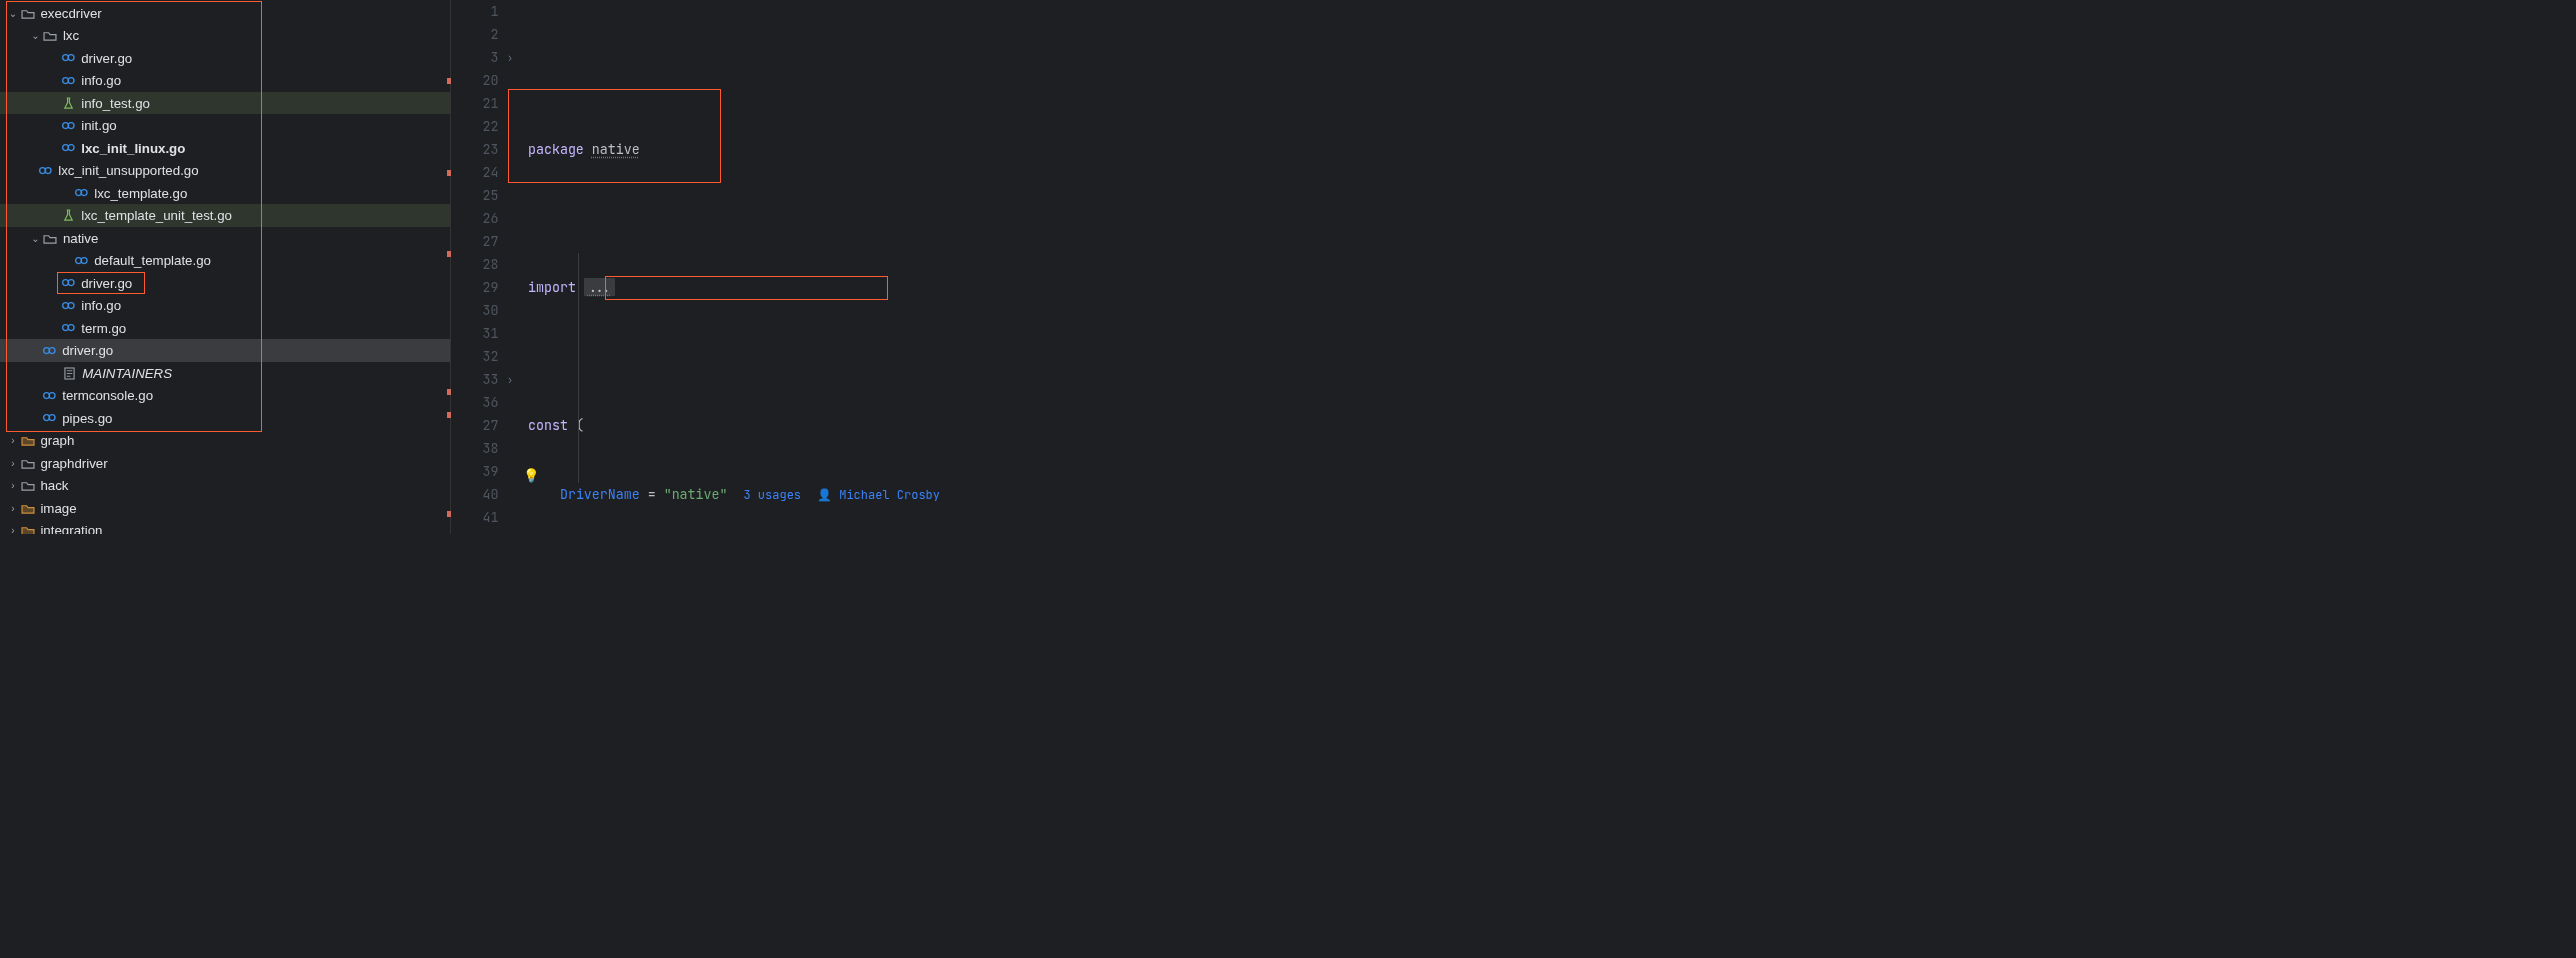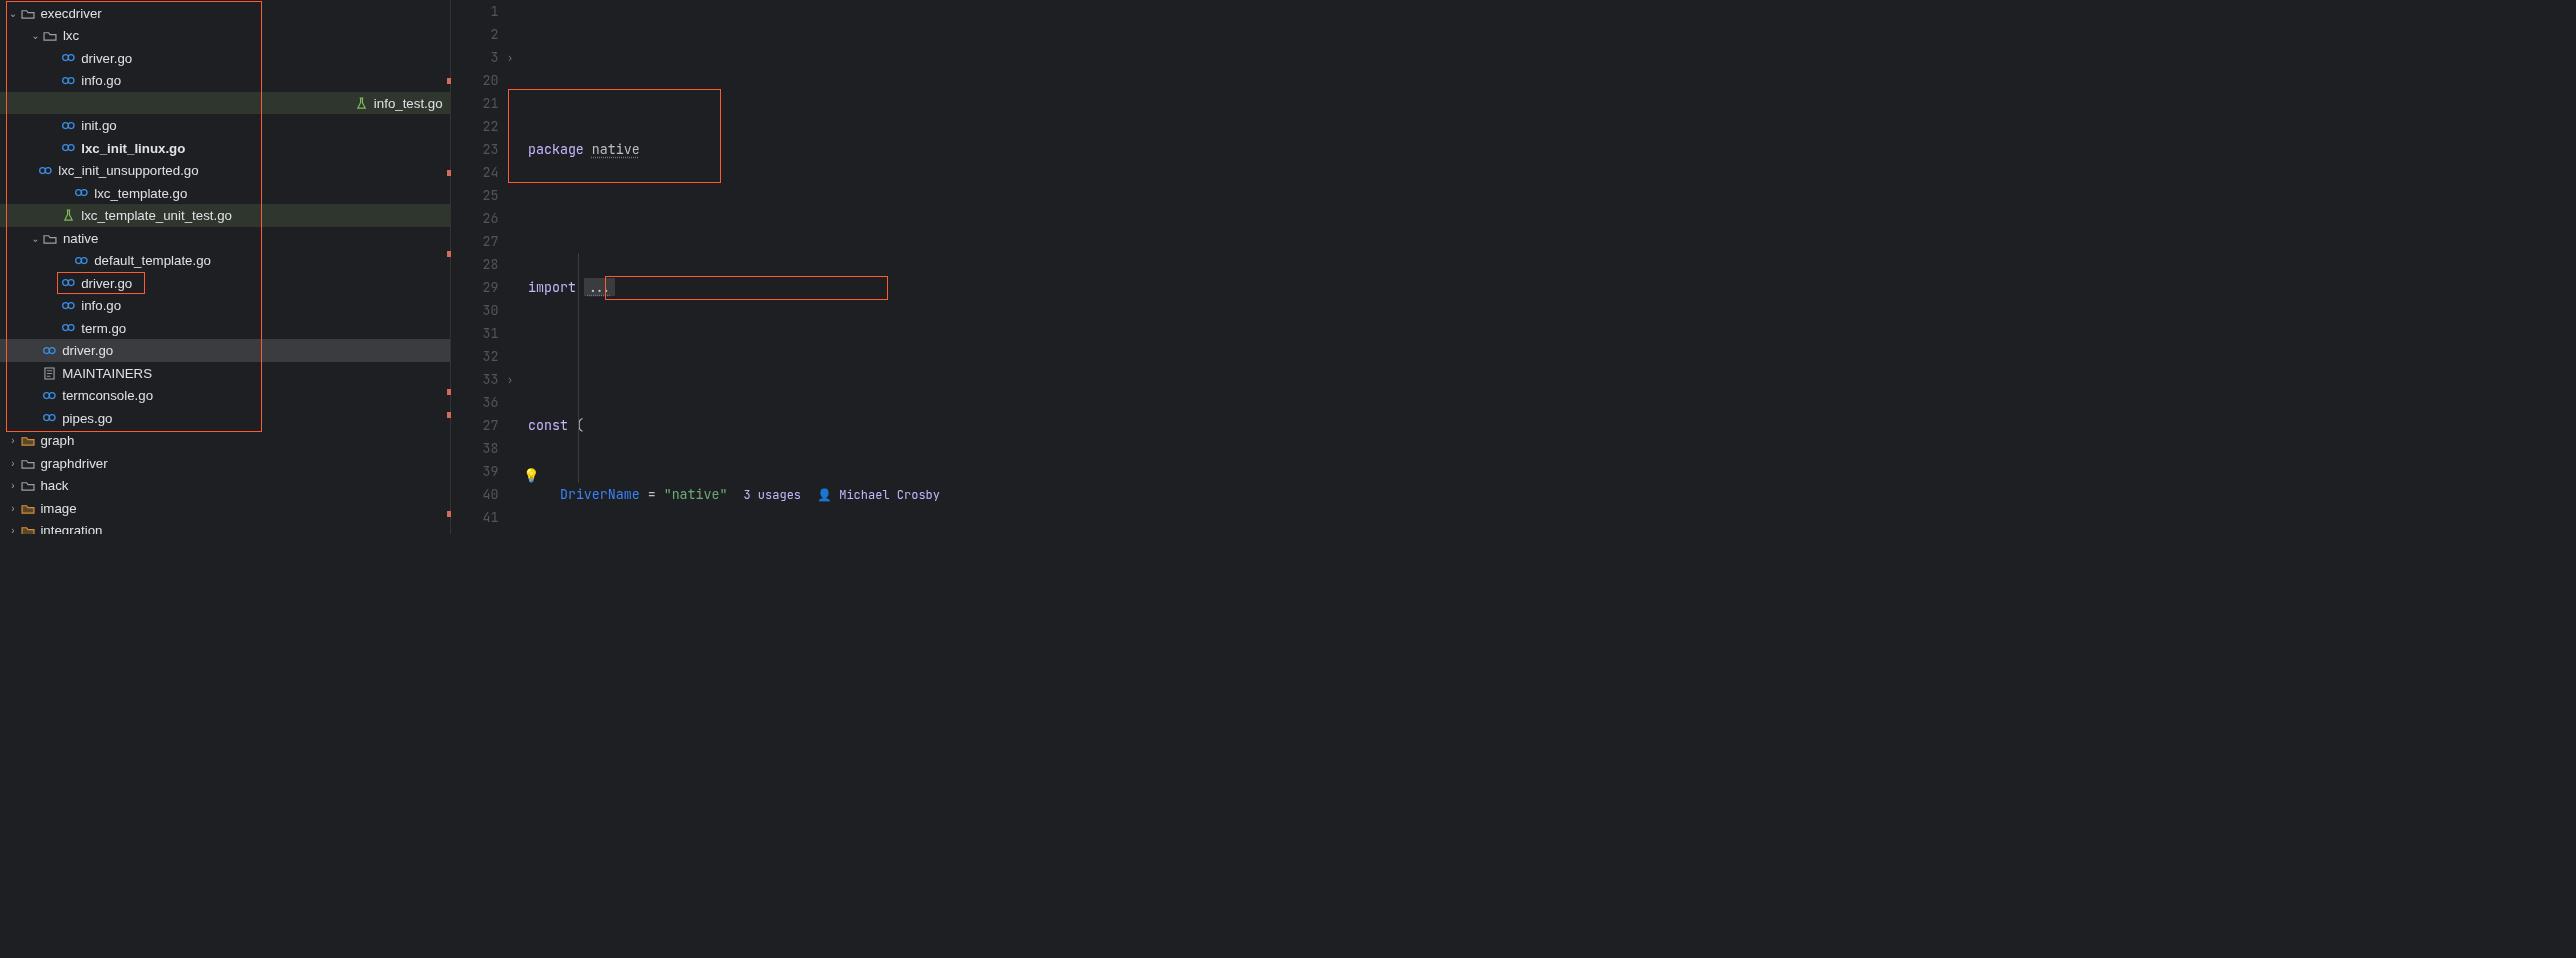--- a/index.html
+++ b/index.html
@@ -85,21 +85,21 @@
   .pkgname { color: #bcbec4; }
   .ident { color: #3b82f6; }
   .str { color: #6aab73; }
   .fn { color: #b39cd0; }
   .ul { text-decoration: underline dotted #6c7380; text-underline-offset: 2.8px; }
   .vbar {
     position: absolute;
     width: 0.9px;
     background: #3a3c40;
   }
-  .hint { color: #c4b5fd; font-size: 12px; }
+  .hint { color: #3b82f6; font-size: 12px; }
   .marker {
     position: absolute;
     left: -3.7px;
     width: 3.7px;
     height: 5.5px;
     background: #d36b5c;
   }
 </style>
 </head>
 <body>
@@ -137,70 +137,70 @@
       </div>
     <div class="tree-row" style="padding-left:61px;">
         <span class="ico go">
           <svg width="14.7" height="9.2" viewBox="0 0 16 10">
             <ellipse cx="5" cy="5" rx="3.2" ry="3.2" fill="none" stroke="#3a8ee6" stroke-width="1.4"></ellipse>
             <ellipse cx="11" cy="5" rx="3.2" ry="3.2" fill="none" stroke="#3a8ee6" stroke-width="1.4"></ellipse>
           </svg>
         </span>
         <span class="lbl">info.go</span>
       </div>
-    <div class="tree-row testbg" style="padding-left:61px;justify-content:flex-end;">
-        <span class="ico flask">
-          <svg width="11" height="13" viewBox="0 0 12 14">
-            <path fill="none" stroke="#7fba5c" stroke-width="1.3" d="M4 1h4M5 1v5l-3 6h8l-3-6V1"></path>
-          </svg>
-        </span>
-        <span class="lbl">info_test.go</span>
-      </div>
-    <div class="tree-row" style="padding-left:61px;">
-        <span class="ico go">
-          <svg width="14.7" height="9.2" viewBox="0 0 16 10">
-            <ellipse cx="5" cy="5" rx="3.2" ry="3.2" fill="none" stroke="#3a8ee6" stroke-width="1.4"></ellipse>
-            <ellipse cx="11" cy="5" rx="3.2" ry="3.2" fill="none" stroke="#3a8ee6" stroke-width="1.4"></ellipse>
-          </svg>
-        </span>
-        <span class="lbl">init.go</span>
-      </div>
-    <div class="tree-row" style="padding-left:61px;font-weight:bold;">
-        <span class="ico go">
-          <svg width="14.7" height="9.2" viewBox="0 0 16 10">
-            <ellipse cx="5" cy="5" rx="3.2" ry="3.2" fill="none" stroke="#3a8ee6" stroke-width="1.4"></ellipse>
-            <ellipse cx="11" cy="5" rx="3.2" ry="3.2" fill="none" stroke="#3a8ee6" stroke-width="1.4"></ellipse>
-          </svg>
-        </span>
-        <span class="lbl">lxc_init_linux.go</span>
-      </div>
-    <div class="tree-row" style="padding-left:38px;">
-        <span class="ico go">
-          <svg width="14.7" height="9.2" viewBox="0 0 16 10">
-            <ellipse cx="5" cy="5" rx="3.2" ry="3.2" fill="none" stroke="#3a8ee6" stroke-width="1.4"></ellipse>
-            <ellipse cx="11" cy="5" rx="3.2" ry="3.2" fill="none" stroke="#3a8ee6" stroke-width="1.4"></ellipse>
-          </svg>
-        </span>
-        <span class="lbl">lxc_init_unsupported.go</span>
-      </div>
-    <div class="tree-row" style="padding-left:74px;align-items:center;">
-        <span class="ico go">
-          <svg width="14.7" height="9.2" viewBox="0 0 16 10">
-            <ellipse cx="5" cy="5" rx="3.2" ry="3.2" fill="none" stroke="#3a8ee6" stroke-width="1.4"></ellipse>
-            <ellipse cx="11" cy="5" rx="3.2" ry="3.2" fill="none" stroke="#3a8ee6" stroke-width="1.4"></ellipse>
-          </svg>
-        </span>
-        <span class="lbl">lxc_template.go</span>
-      </div>
     <div class="tree-row testbg" style="padding-left:61px;">
         <span class="ico flask">
           <svg width="11" height="13" viewBox="0 0 12 14">
             <path fill="none" stroke="#7fba5c" stroke-width="1.3" d="M4 1h4M5 1v5l-3 6h8l-3-6V1"></path>
           </svg>
         </span>
+        <span class="lbl">info_test.go</span>
+      </div>
+    <div class="tree-row" style="padding-left:61px;">
+        <span class="ico go">
+          <svg width="14.7" height="9.2" viewBox="0 0 16 10">
+            <ellipse cx="5" cy="5" rx="3.2" ry="3.2" fill="none" stroke="#3a8ee6" stroke-width="1.4"></ellipse>
+            <ellipse cx="11" cy="5" rx="3.2" ry="3.2" fill="none" stroke="#3a8ee6" stroke-width="1.4"></ellipse>
+          </svg>
+        </span>
+        <span class="lbl">init.go</span>
+      </div>
+    <div class="tree-row" style="padding-left:61px;font-weight:bold;">
+        <span class="ico go">
+          <svg width="14.7" height="9.2" viewBox="0 0 16 10">
+            <ellipse cx="5" cy="5" rx="3.2" ry="3.2" fill="none" stroke="#3a8ee6" stroke-width="1.4"></ellipse>
+            <ellipse cx="11" cy="5" rx="3.2" ry="3.2" fill="none" stroke="#3a8ee6" stroke-width="1.4"></ellipse>
+          </svg>
+        </span>
+        <span class="lbl">lxc_init_linux.go</span>
+      </div>
+    <div class="tree-row" style="padding-left:38px;">
+        <span class="ico go">
+          <svg width="14.7" height="9.2" viewBox="0 0 16 10">
+            <ellipse cx="5" cy="5" rx="3.2" ry="3.2" fill="none" stroke="#3a8ee6" stroke-width="1.4"></ellipse>
+            <ellipse cx="11" cy="5" rx="3.2" ry="3.2" fill="none" stroke="#3a8ee6" stroke-width="1.4"></ellipse>
+          </svg>
+        </span>
+        <span class="lbl">lxc_init_unsupported.go</span>
+      </div>
+    <div class="tree-row" style="padding-left:74px;align-items:center;">
+        <span class="ico go">
+          <svg width="14.7" height="9.2" viewBox="0 0 16 10">
+            <ellipse cx="5" cy="5" rx="3.2" ry="3.2" fill="none" stroke="#3a8ee6" stroke-width="1.4"></ellipse>
+            <ellipse cx="11" cy="5" rx="3.2" ry="3.2" fill="none" stroke="#3a8ee6" stroke-width="1.4"></ellipse>
+          </svg>
+        </span>
+        <span class="lbl">lxc_template.go</span>
+      </div>
+    <div class="tree-row testbg" style="padding-left:61px;">
+        <span class="ico flask">
+          <svg width="11" height="13" viewBox="0 0 12 14">
+            <path fill="none" stroke="#7fba5c" stroke-width="1.3" d="M4 1h4M5 1v5l-3 6h8l-3-6V1"></path>
+          </svg>
+        </span>
         <span class="lbl">lxc_template_unit_test.go</span>
       </div>
 
     <div class="tree-row" style="padding-left:28px;">
       <span class="chev">⌄</span>
       <span class="ico folder">
           <svg width="14" height="11" viewBox="0 0 15 12">
             <path fill="none" stroke="#9aa0a6" stroke-width="1.3" d="M1 3h5l1.5 2H14v6H1z"></path>
           </svg>
         </span>
@@ -246,21 +246,21 @@
 
     <div class="tree-row sel" style="padding-left:42px;">
         <span class="ico go">
           <svg width="14.7" height="9.2" viewBox="0 0 16 10">
             <ellipse cx="5" cy="5" rx="3.2" ry="3.2" fill="none" stroke="#3a8ee6" stroke-width="1.4"></ellipse>
             <ellipse cx="11" cy="5" rx="3.2" ry="3.2" fill="none" stroke="#3a8ee6" stroke-width="1.4"></ellipse>
           </svg>
         </span>
         <span class="lbl">driver.go</span>
       </div>
-    <div class="tree-row" style="padding-left:42px;">
+    <div class="tree-row" style="padding-left:62px;font-style:italic;">
         <span class="ico md">
           <svg width="11" height="13" viewBox="0 0 12 14">
             <rect x="1" y="1" width="10" height="12" fill="none" stroke="#9aa0a6" stroke-width="1.2"></rect>
             <path stroke="#9aa0a6" d="M3 4h6M3 7h6M3 10h4"></path>
           </svg>
         </span>
         <span class="lbl">MAINTAINERS</span>
       </div>
     <div class="tree-row" style="padding-left:42px;">
         <span class="ico go">

